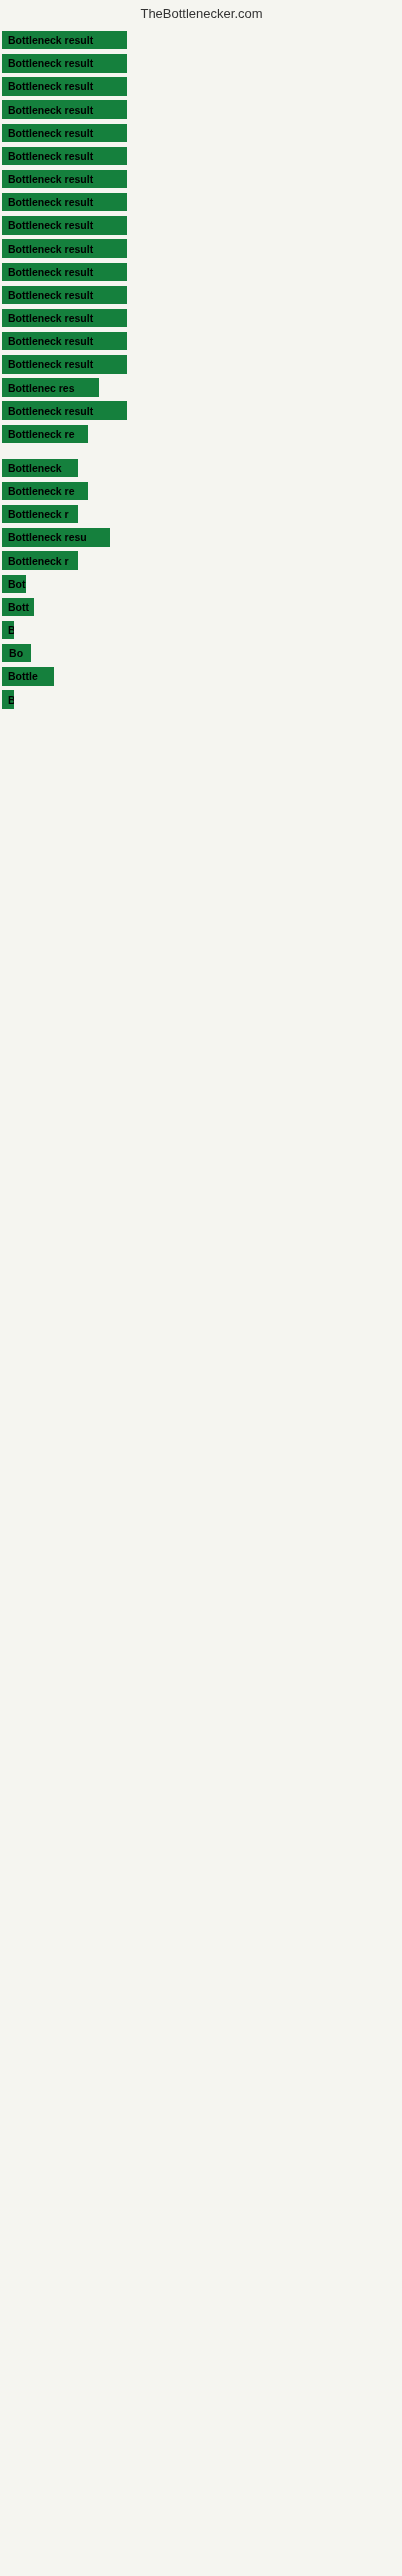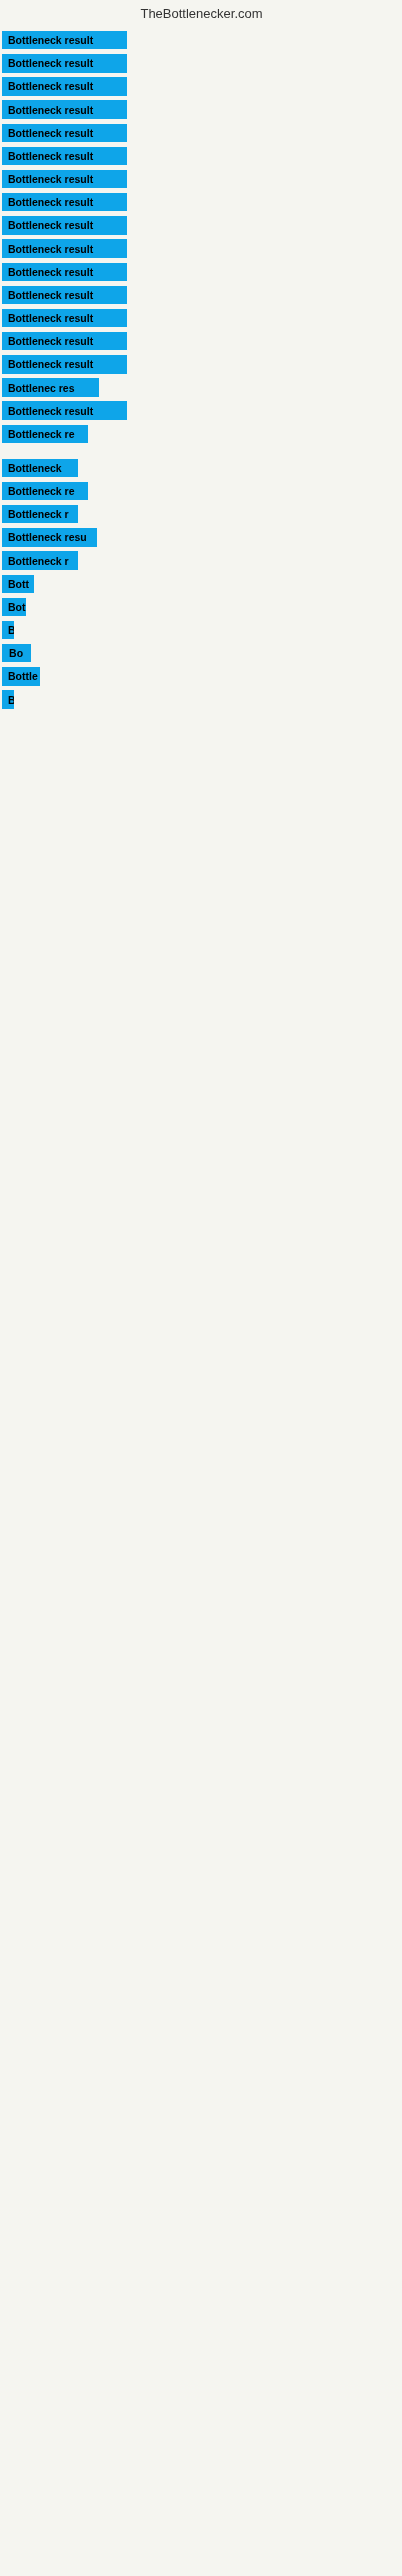--- a/index.html
+++ b/index.html
@@ -21,21 +21,21 @@
       padding: 6.4px 0 4.8px 0;
       font-weight: normal;
     }
     .bottleneck-row {
       display: flex;
       align-items: center;
       margin-bottom: 1.6px;
       padding: 1.6px 0;
     }
     .bottleneck-badge {
-      background-color: #0ea5e9;
+      background-color: #15803d;
       color: #000;
       font-size: 10.5px;
       font-weight: bold;
       padding: 3.2px 6.4px;
       display: inline-block;
       white-space: nowrap;
       overflow: hidden;
     }
     .rows-container {
       padding: 3.2px 0 0 1.6px;
@@ -104,37 +104,37 @@
     <div class="bottleneck-row">
       <span class="bottleneck-badge" style="width: 76px; margin-top: 11px;">Bottleneck</span>
     </div>
     <div class="bottleneck-row">
       <span class="bottleneck-badge" style="width: 86px;">Bottleneck re</span>
     </div>
     <div class="bottleneck-row">
       <span class="bottleneck-badge" style="width: 76px;">Bottleneck r</span>
     </div>
     <div class="bottleneck-row">
-      <span class="bottleneck-badge" style="width: 95px;">Bottleneck resu</span>
+      <span class="bottleneck-badge" style="width: 108px;">Bottleneck resu</span>
     </div>
     <div class="bottleneck-row">
       <span class="bottleneck-badge" style="width: 76px;">Bottleneck r</span>
     </div>
     <div class="bottleneck-row">
-      <span class="bottleneck-badge" style="width: 32px;">Bott</span>
+      <span class="bottleneck-badge" style="width: 24px;">Bot</span>
     </div>
     <div class="bottleneck-row">
-      <span class="bottleneck-badge" style="width: 24px;">Bot</span>
+      <span class="bottleneck-badge" style="width: 32px;">Bott</span>
     </div>
     <div class="bottleneck-row">
       <span class="bottleneck-badge" style="width: 9.7px;">B</span>
     </div>
     <div class="bottleneck-row">
       <span class="bottleneck-badge" style="width: 29px; text-align: center;">Bo</span>
     </div>
     <div class="bottleneck-row">
-      <span class="bottleneck-badge" style="width: 38px;">Bottle</span>
+      <span class="bottleneck-badge" style="width: 52px;">Bottle</span>
     </div>
     <div class="bottleneck-row">
       <span class="bottleneck-badge" style="width: 9.7px;">B</span>
     </div>
   </div>
 
 
 </body></html>

